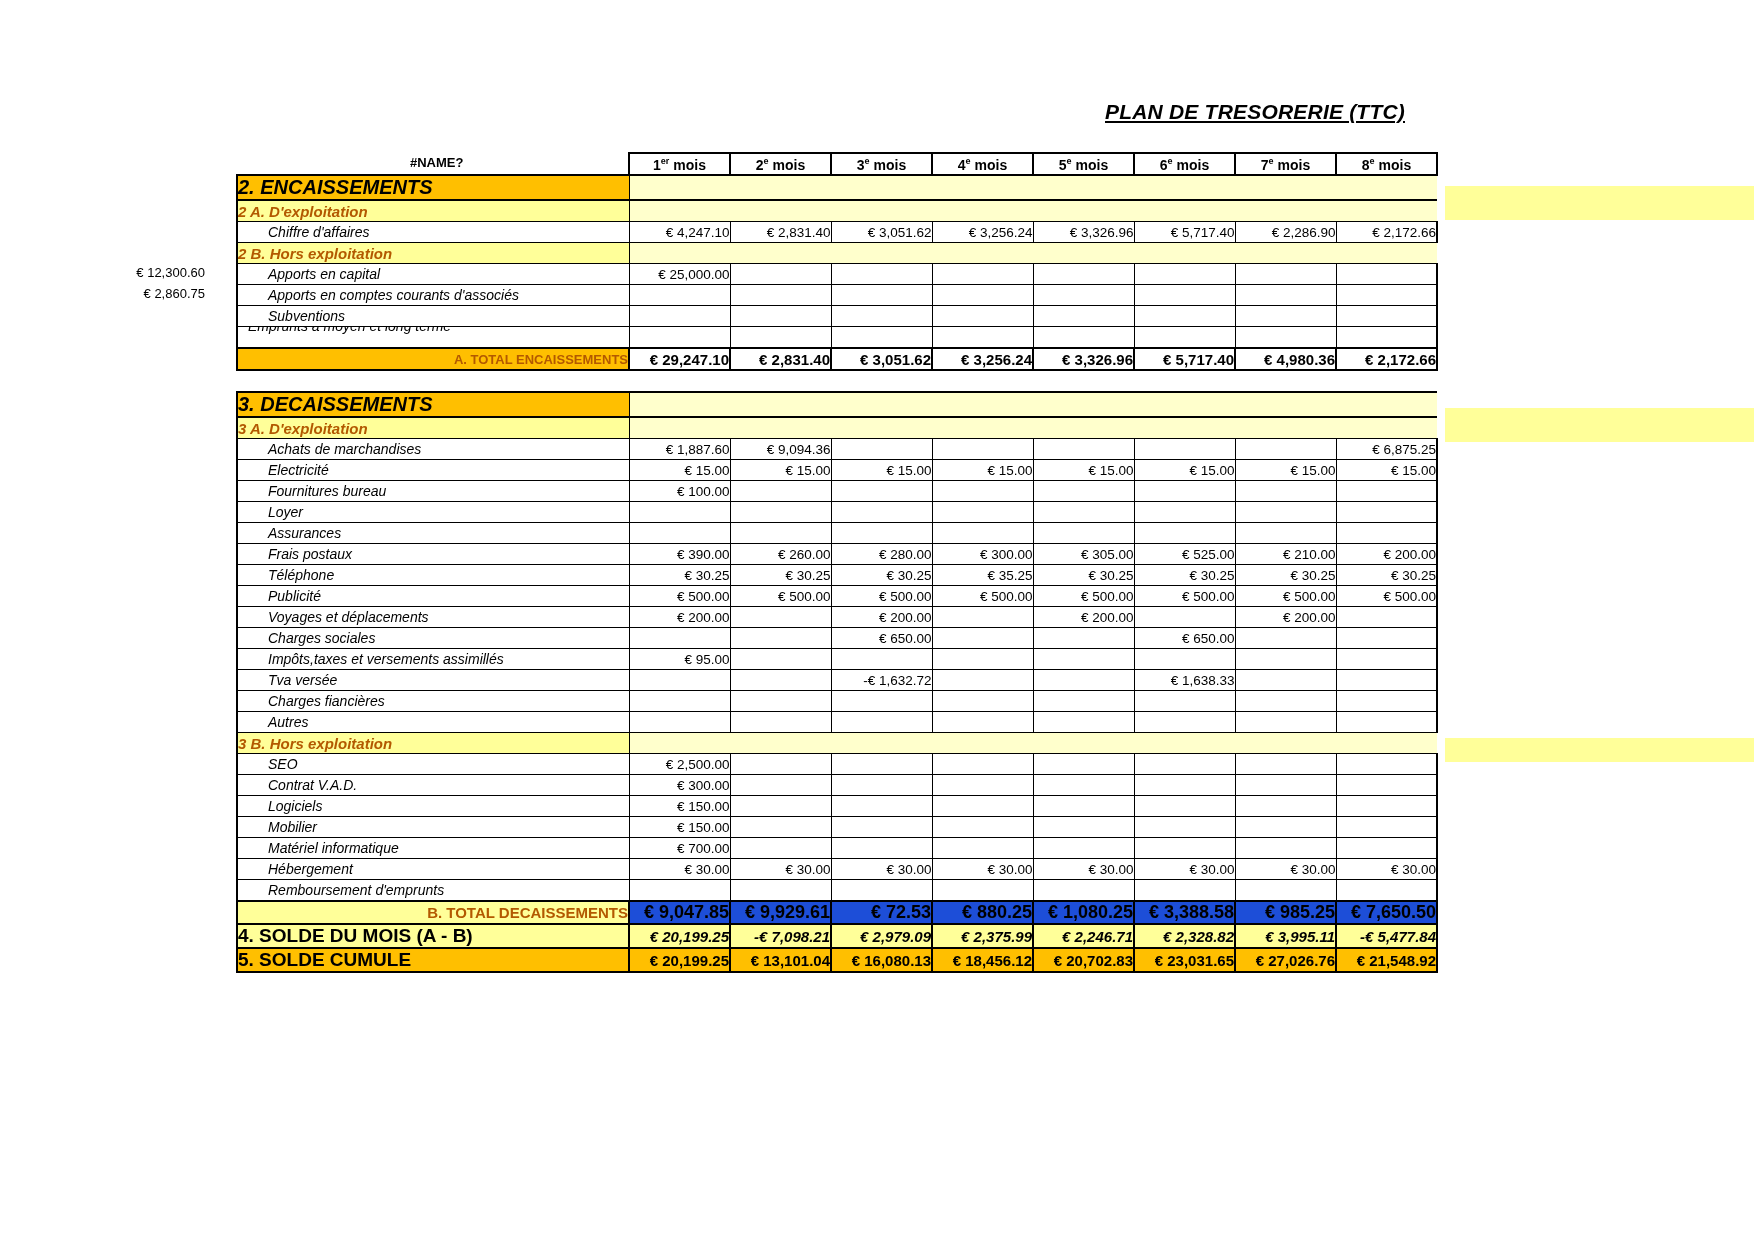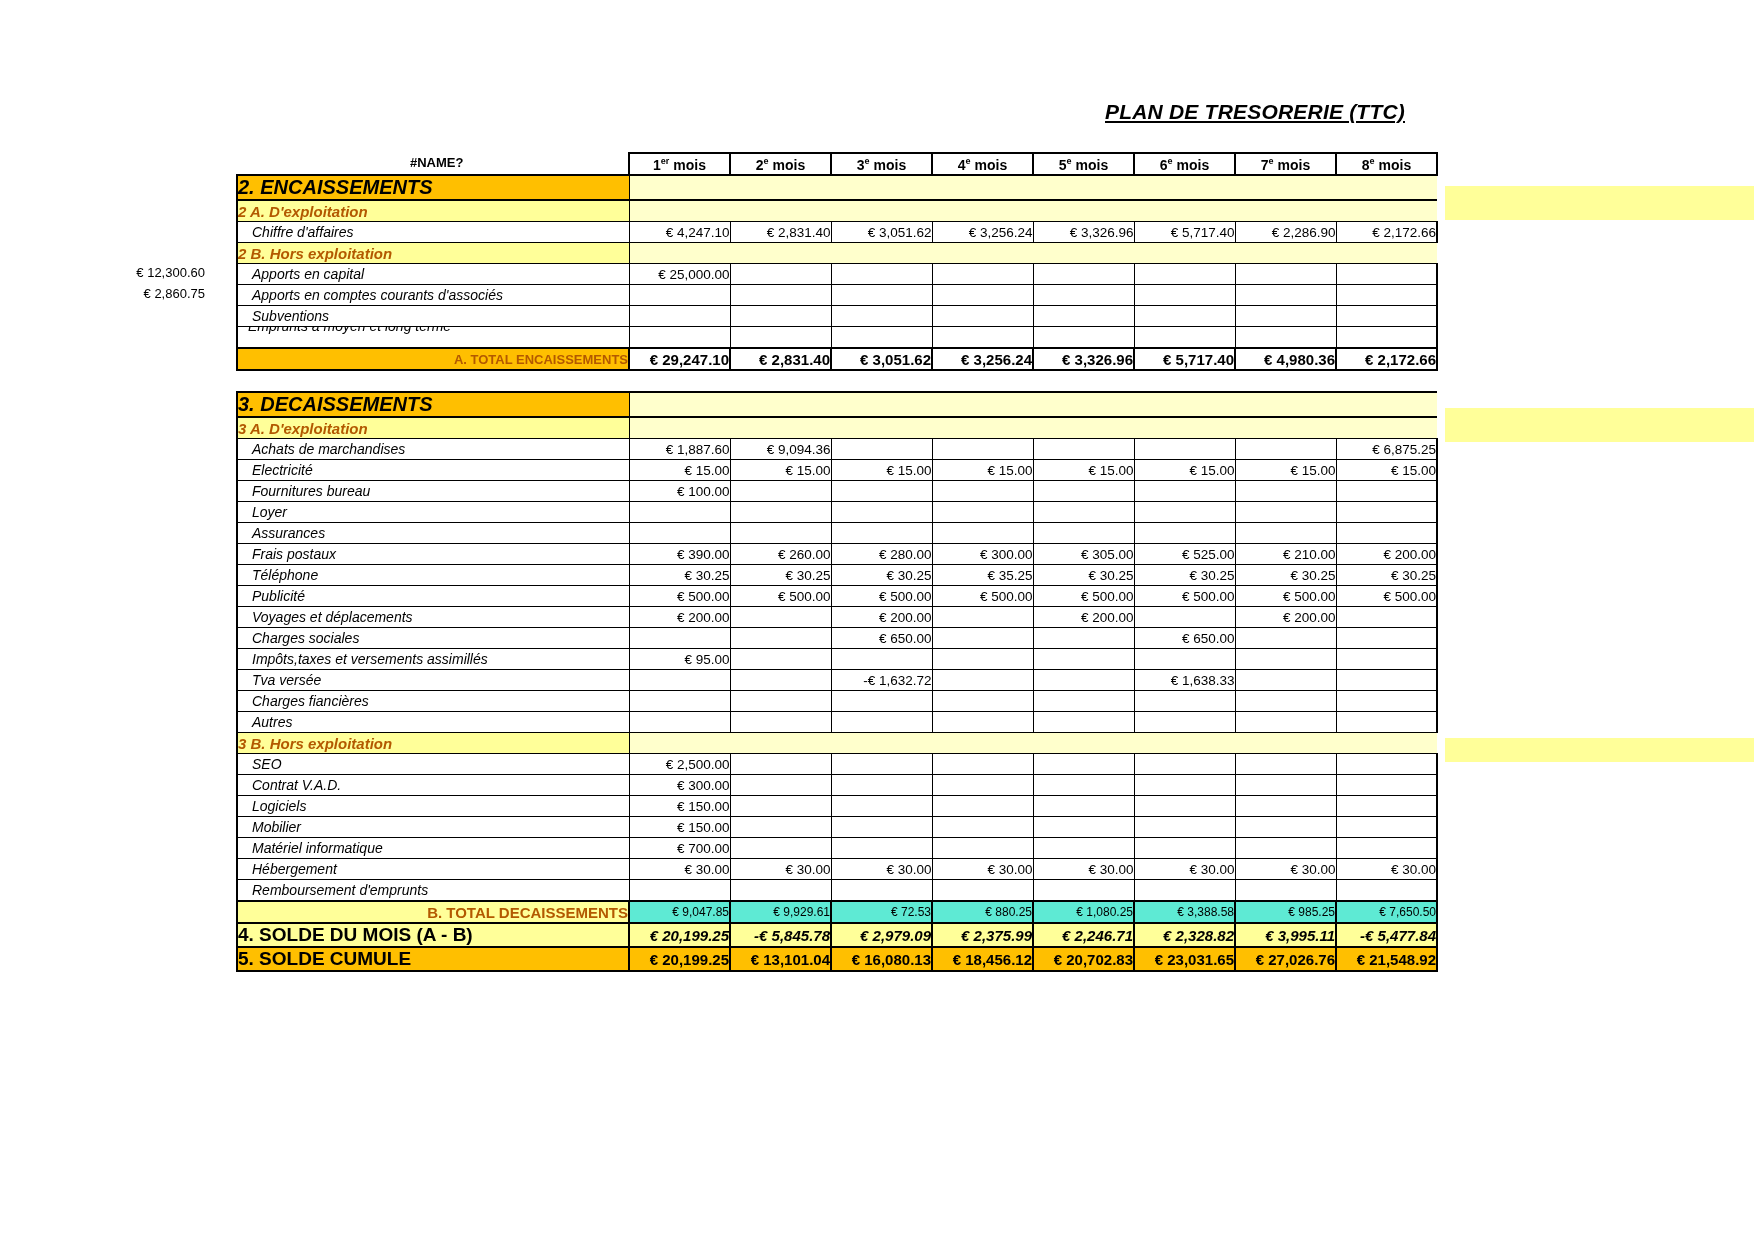--- a/index.html
+++ b/index.html
@@ -136,21 +136,21 @@
   .item-label {
     background: #ffffff;
     border-left: 2px solid #000;
     border-right: 1px solid #000;
     border-top: 1px solid #000;
     border-bottom: 1px solid #000;
     font-style: italic;
     font-size: 14px;
     padding-left: 10px;
   }
-  .item-label.indent { padding-left: 14px; }
+  .item-label.indent { padding-left: 30px; }
 
   
   .val {
     border-left: 1px solid #000;
     border-right: 1px solid #000;
     border-top: 1px solid #000;
     border-bottom: 1px solid #000;
     text-align: right;
     padding-right: 6px;
     font-size: 13.5px;
@@ -184,27 +184,27 @@
     background: #ffff99;
     border: 2px solid #000;
     border-right: 1px solid #000;
     text-align: right;
     padding-right: 6px;
     font-weight: bold;
     font-size: 15px;
     color: #b35900;
   }
   .tot-yellow-val {
-    background: #5eead4;
+    background: #1d4ed8;
     border: 2px solid #000;
     border-right: 1px solid #000;
     text-align: right;
     padding-right: 6px;
-    font-weight: normal;
-    font-size: 12px;
+    font-weight: bold;
+    font-size: 18px;
   }
   .tot-yellow-val.last { border-right: 2px solid #000; }
 
   .solde-label {
     background: #ffff99;
     border: 2px solid #000;
     border-right: 1px solid #000;
     font-weight: bold;
     font-size: 19px;
     padding-left: 8px;
@@ -684,21 +684,21 @@
           <td class="tot-yellow-val">€ 72.53</td>
           <td class="tot-yellow-val">€ 880.25</td>
           <td class="tot-yellow-val">€ 1,080.25</td>
           <td class="tot-yellow-val">€ 3,388.58</td>
           <td class="tot-yellow-val">€ 985.25</td>
           <td class="tot-yellow-val last">€ 7,650.50</td>
         </tr>
         <tr class="bigrow">
           <td class="solde-label">4. SOLDE DU MOIS (A - B)</td>
           <td class="solde-val">€ 20,199.25</td>
-          <td class="solde-val">-€ 5,845.78</td>
+          <td class="solde-val">-€ 7,098.21</td>
           <td class="solde-val">€ 2,979.09</td>
           <td class="solde-val">€ 2,375.99</td>
           <td class="solde-val">€ 2,246.71</td>
           <td class="solde-val">€ 2,328.82</td>
           <td class="solde-val">€ 3,995.11</td>
           <td class="solde-val last">-€ 5,477.84</td>
         </tr>
         <tr class="bigrow">
           <td class="cumul-label">5. SOLDE CUMULE</td>
           <td class="cumul-val">€ 20,199.25</td>

